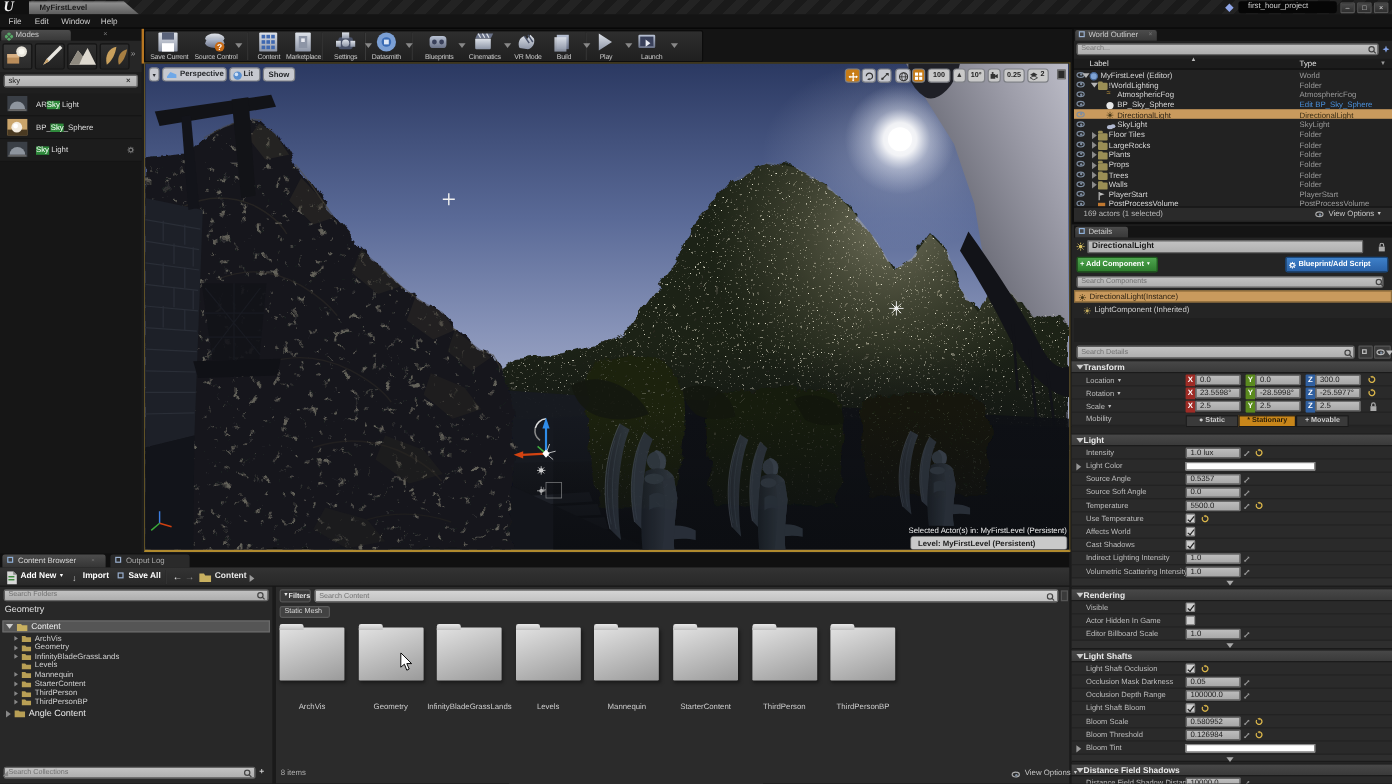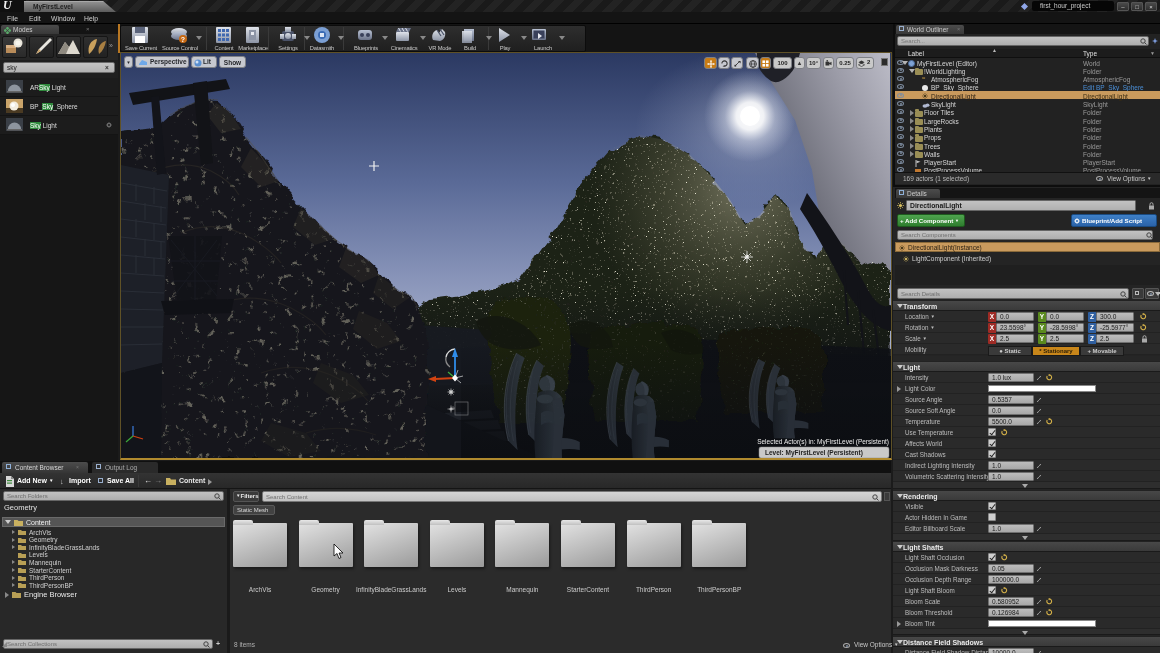--- a/index.html
+++ b/index.html
@@ -1004,21 +1004,21 @@
 <div class="tx" style="left:29px;top:574.1px;color:#d0d0d0;font-size:6.5px;">ThirdPerson</div>
 <div class="tri-r" style="left:12px;top:583.2px;border-left-color:#888;border-top-width:2.5px;border-bottom-width:2.5px;border-left-width:3.5px;"></div>
 <svg class="ab" style="left:18px;top:582.2px" width="8" height="6">
     <path d="M0 1 L3 1 L4 2 L8 2 L8 6 L0 6 Z" fill="#b89f55"></path>
   </svg>
 <div class="tx" style="left:29px;top:581.7px;color:#d0d0d0;font-size:6.5px;">ThirdPersonBP</div>
 <div class="tri-r" style="left:5px;top:592px;border-left-color:#888;"></div>
 <svg class="ab" style="left:12px;top:591px" width="9" height="7">
     <path d="M0 1 L3.5 1 L4.5 2 L9 2 L9 7 L0 7 Z" fill="#b89f55"></path>
   </svg>
-<div class="tx" style="left:24px;top:590px;color:#e8e8e8;font-size:7.5px;">Engine Browser</div>
+<div class="tx" style="left:24px;top:590px;color:#e8e8e8;font-size:7.5px;">Angle Content</div>
 <div style="position:absolute;left:3px;top:639px;width:210px;height:10px;background:linear-gradient(#c2c2c2,#aeaeae);border:1px solid #666;border-radius:2px;"></div>
 <div class="tx" style="left:7px;top:641px;color:#707070;font-size:6px;">Search Collections</div>
 <svg class="ab" style="left:203px;top:641px" width="7" height="7">
     <circle cx="3" cy="3" r="2.2" fill="none" stroke="#444" stroke-width="1"></circle>
     <line x1="4.5" y1="4.5" x2="6.5" y2="6.5" stroke="#444" stroke-width="1"></line>
   </svg>
 <div class="tx" style="left:216px;top:639.5px;color:#ccc;font-size:7px;font-weight:bold;">+</div>
 <svg class="ab" style="left:2px;top:642px" width="5" height="5">
     <path d="M0 5 L5 5 L5 0 Z" fill="#888"></path>
   </svg>

